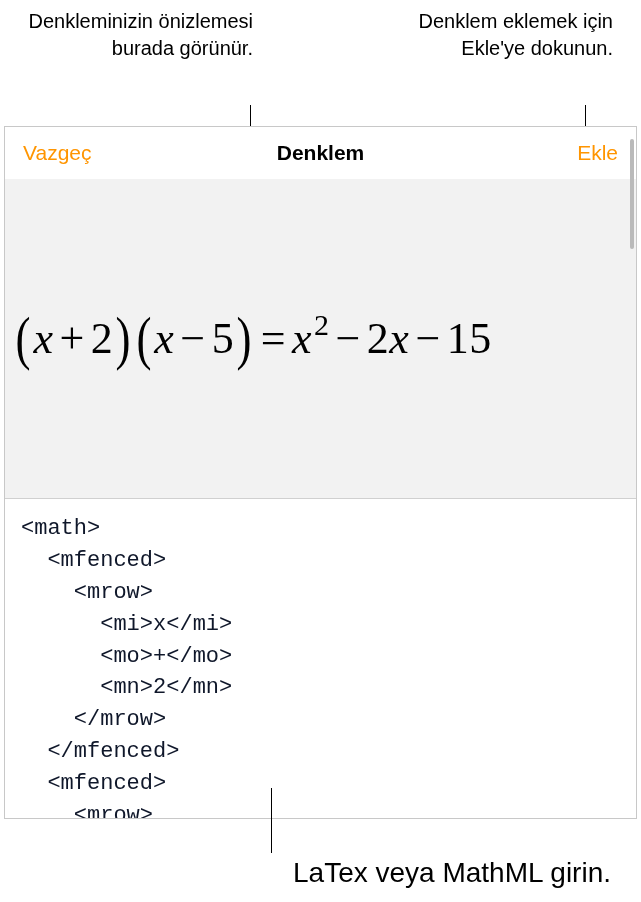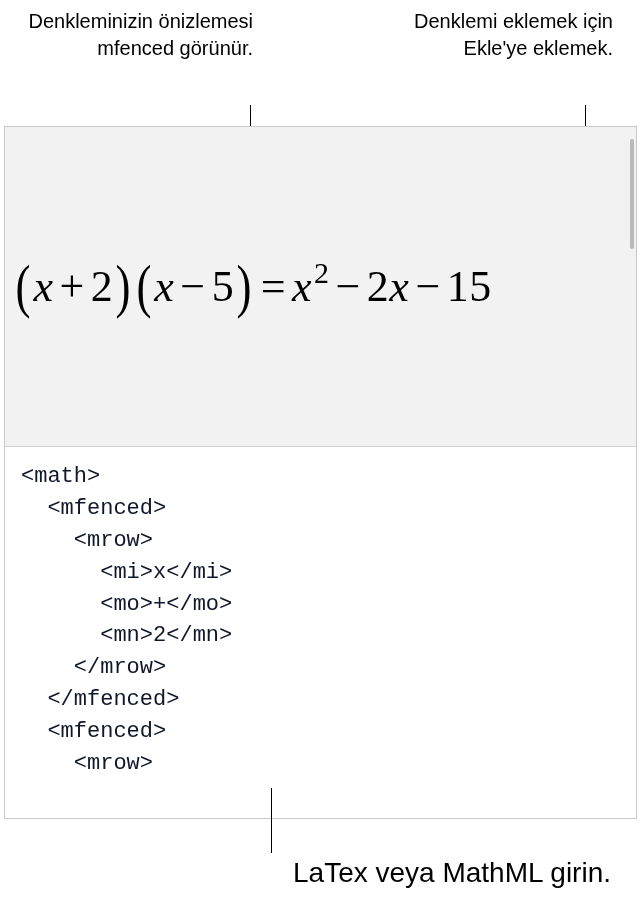--- a/index.html
+++ b/index.html
@@ -157,27 +157,32 @@
       top: 12px;
       width: 4px;
       height: 110px;
       background: #bababa;
       border-radius: 2px;
     }
   </style>
 </head>
 <body>
 
-<div class="callout callout-left">Denkleminizin önizlemesi mfenced görünür.</div>
-<div class="callout callout-right">Denklemi eklemek için Ekle'ye eklemek.</div>
+<div class="callout callout-left">Denkleminizin önizlemesi burada görünür.</div>
+<div class="callout callout-right">Denklem eklemek için Ekle'ye dokunun.</div>
 
 <div class="callout-line line-top-left"></div>
 <div class="callout-line line-top-right"></div>
 
 <div class="dialog">
+  <div class="dialog-header">
+    <span class="dialog-cancel">Vazgeç</span>
+    <span class="dialog-title">Denklem</span>
+    <span class="dialog-insert">Ekle</span>
+  </div>
 
   <div class="preview-area">
     <div class="equation-preview">
       <span class="paren">(</span><span>x</span><span class="op">+</span><span class="num">2</span><span class="paren">)</span><span class="paren">(</span><span>x</span><span class="op">−</span><span class="num">5</span><span class="paren">)</span><span class="op">=</span><span>x</span><sup>2</sup><span class="op">−</span><span class="num">2</span><span>x</span><span class="op">−</span><span class="num">15</span>
     </div>
   </div>
 
   <div class="code-area">&lt;math&gt;
   &lt;mfenced&gt;
     &lt;mrow&gt;

